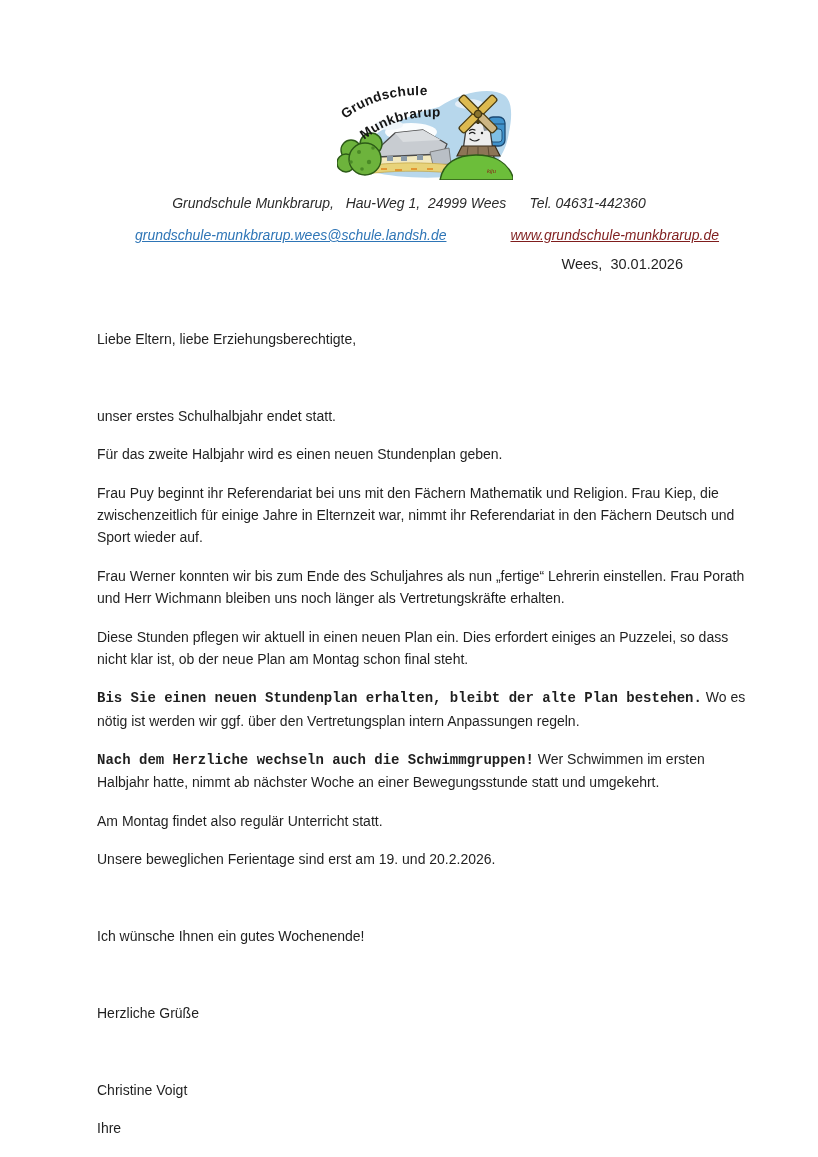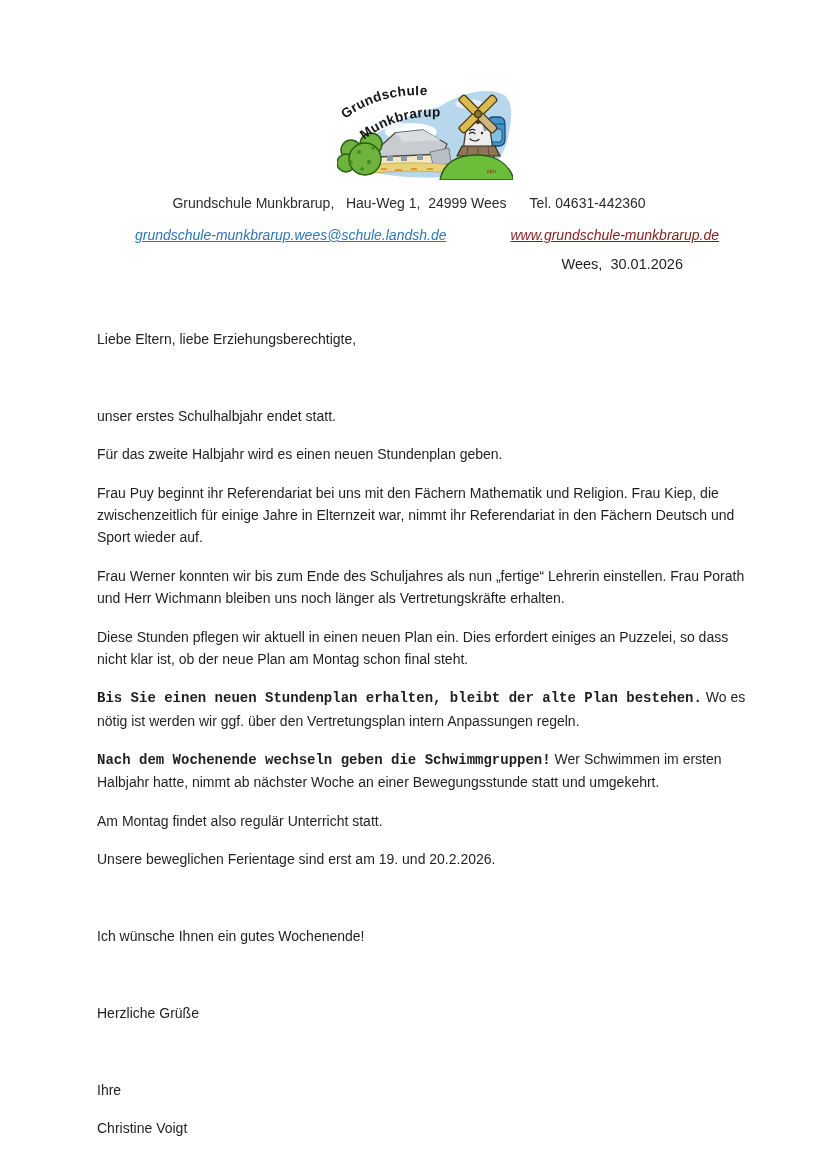--- a/index.html
+++ b/index.html
@@ -18,20 +18,21 @@
     left: 337px;
     top: 86px;
     width: 176px;
     height: 94px;
   }
   .info-line {
     position: absolute;
     top: 195px;
     left: 0; right: 0;
     text-align: center;
+    font-style: italic;
     font-size: 14px;
     color: #2b2b2b;
     white-space: pre;
   }
   .links-line {
     position: absolute;
     top: 227px;
     left: 0; right: 0;
     display: flex;
     justify-content: center;
@@ -180,25 +181,25 @@
 
   <div class="letter-body">
       <p><span>Liebe Eltern, liebe Erziehungsberechtigte,</span></p>
       <p>&nbsp;</p>
       <p><span>unser erstes Schulhalbjahr endet statt.</span></p>
       <p><span>Für das zweite Halbjahr wird es einen neuen Stundenplan geben.</span></p>
       <p><span>Frau Puy beginnt ihr Referendariat bei uns mit den Fächern Mathematik und Religion. Frau Kiep, die zwischenzeitlich für einige Jahre in Elternzeit war, nimmt ihr Referendariat in den Fächern Deutsch und Sport wieder auf.</span></p>
       <p><span>Frau Werner konnten wir bis zum Ende des Schuljahres als nun „fertige“ Lehrerin einstellen. Frau Porath und Herr Wichmann bleiben uns noch länger als Vertretungskräfte erhalten.</span></p>
       <p><span>Diese Stunden pflegen wir aktuell in einen neuen Plan ein. Dies erfordert einiges an Puzzelei, so dass nicht klar ist, ob der neue Plan am Montag schon final steht.</span></p>
       <p><strong>Bis Sie einen neuen Stundenplan erhalten, bleibt der alte Plan bestehen.</strong><span> Wo es nötig ist werden wir ggf. über den Vertretungsplan intern Anpassungen regeln.</span></p>
-      <p><strong>Nach dem Wochenende wechseln geben die Schwimmgruppen!</strong><span> Wer Schwimmen im ersten Halbjahr hatte, nimmt ab nächster Woche an einer Bewegungsstunde statt und umgekehrt.</span></p>
+      <p><strong>Nach dem Herzliche wechseln auch die Schwimmgruppen!</strong><span> Wer Schwimmen im ersten Halbjahr hatte, nimmt ab nächster Woche an einer Bewegungsstunde statt und umgekehrt.</span></p>
       <p><span>Am Montag findet also regulär Unterricht statt.</span></p>
       <p><span>Unsere beweglichen Ferientage sind erst am 19. und 20.2.2026.</span></p>
       <p>&nbsp;</p>
       <p><span>Ich wünsche Ihnen ein gutes Wochenende!</span></p>
       <p>&nbsp;</p>
       <p><span>Herzliche Grüße</span></p>
       <p>&nbsp;</p>
+      <p><span>Christine Voigt</span></p>
       <p><span>Ihre</span></p>
-      <p><span>Christine Voigt</span></p>
     </div>
 
 </div>
 
 </body></html>

